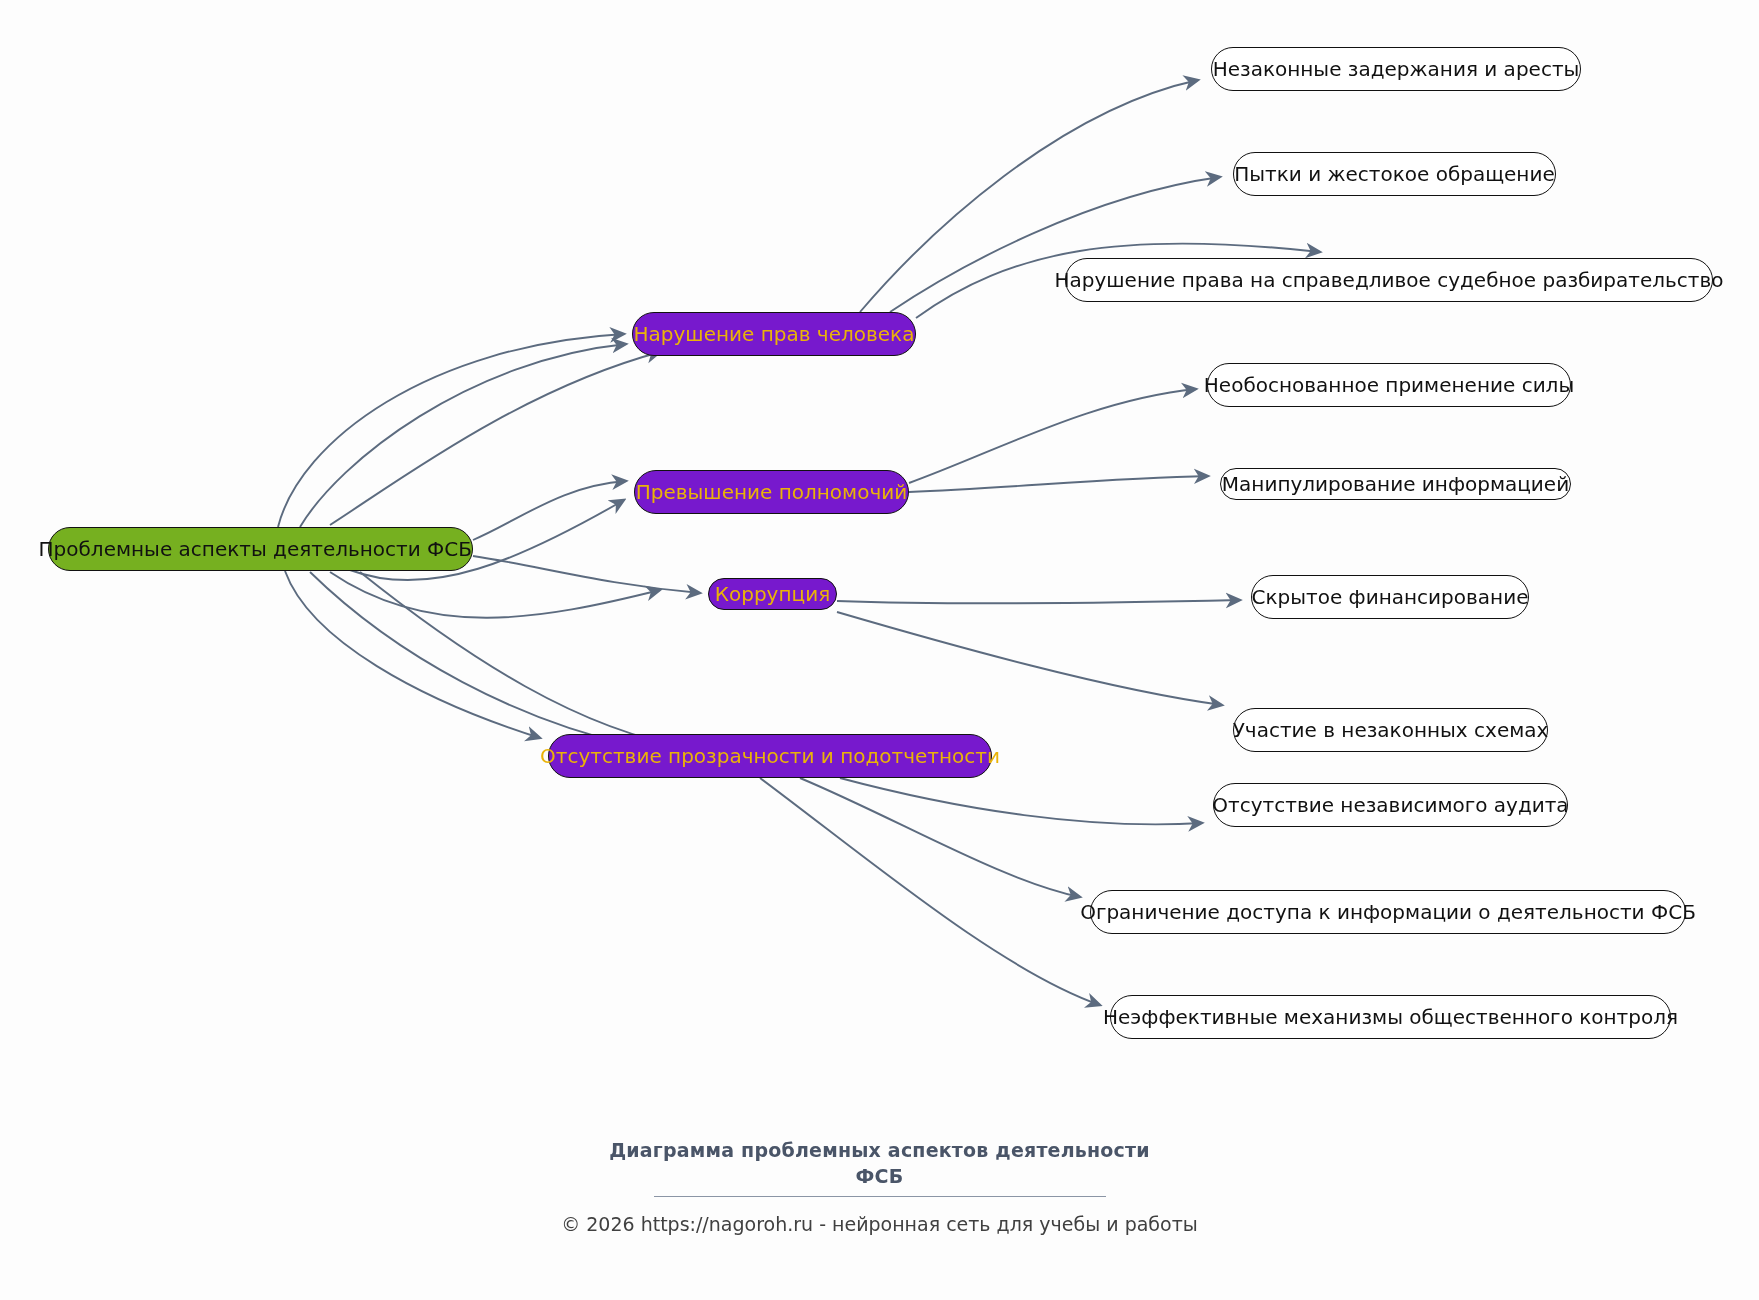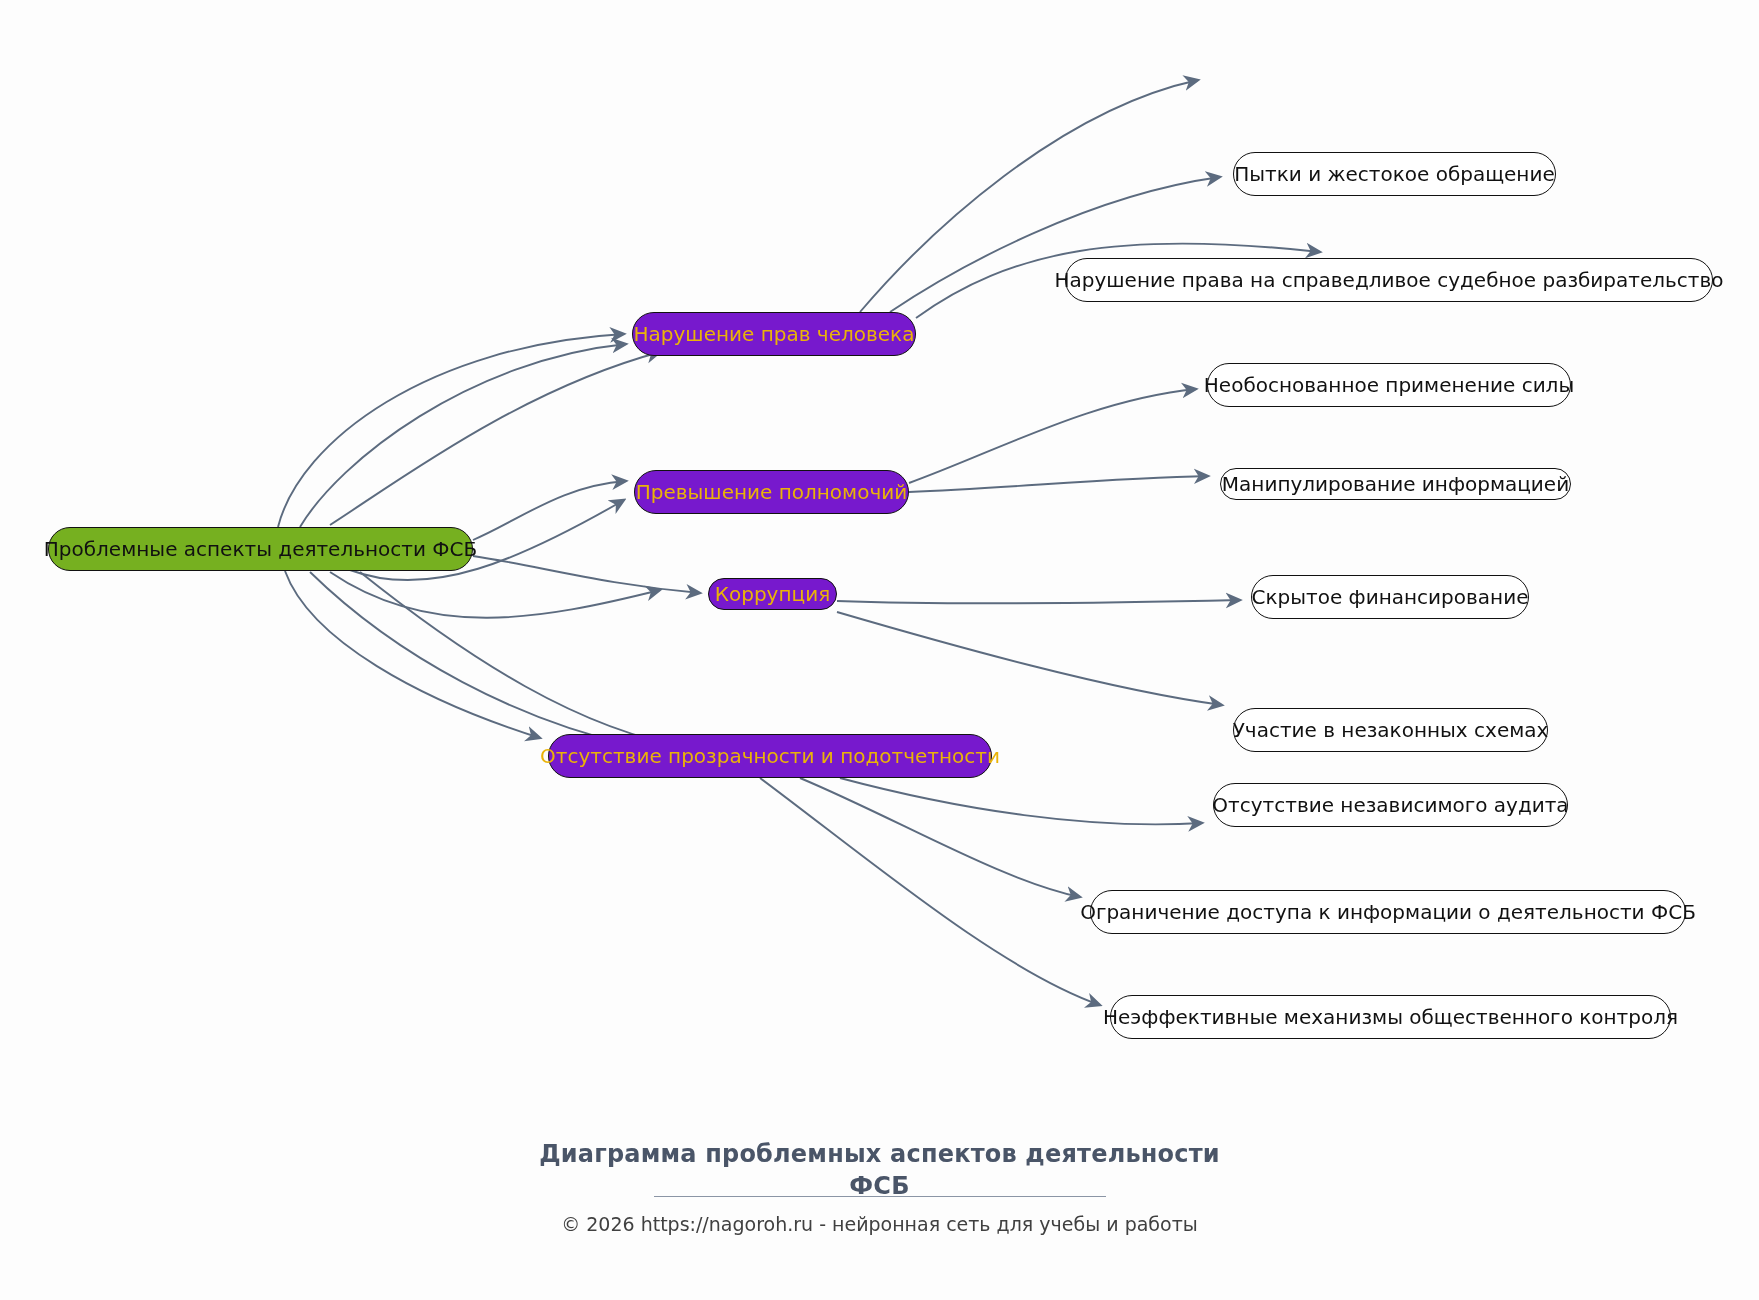--- a/index.html
+++ b/index.html
@@ -10,34 +10,34 @@
   #canvas{position:absolute;left:0;top:0;width:1759px;height:1300px;}
   svg.edges{position:absolute;left:0;top:0;width:1759px;height:1300px;overflow:visible;}
 
   .node{
     position:absolute;box-sizing:border-box;
     display:flex;align-items:center;justify-content:center;
     border-radius:24px;white-space:nowrap;
     font-size:20px;line-height:1;
   }
   .node-root{
-    background:#76b020;border:1.6px solid #111;color:#111;
+    background:#76b020;border:1.6px solid #111;color:#111;justify-content:flex-end;
   }
   .node-branch{
     background:#7719cd;border:1.6px solid #111;color:#eab308;
   }
   .node-leaf{
     background:#ffffff;border:1.6px solid #111;color:#111;
   }
 
   .footer{
     position:absolute;left:0;width:1759px;text-align:center;
   }
   .footer-title{
-    top:1138px;font-size:24px;font-weight:bold;color:#4a5568;
+    top:1138px;font-size:19px;font-weight:bold;color:#4a5568;
     line-height:1.35;letter-spacing:.2px;
   }
   .footer-rule{
     position:absolute;top:1196px;left:50%;transform:translateX(-50%);
     width:452px;height:0;border-top:1.6px solid #8b95a5;
   }
   .footer-copy{
     top:1213px;font-size:19px;color:#404040;
   }
 </style>
@@ -95,20 +95,23 @@
   </div>
 
   <div class="node node-branch" style="left:708px;top:578px;width:129px;height:32px;">
     <span>Коррупция</span>
   </div>
 
   <div class="node node-branch" style="left:548px;top:734px;width:444px;height:44px;">
     <span>Отсутствие прозрачности и подотчетности</span>
   </div>
 
+  <div class="node node-leaf" style="left:1211px;top:47px;width:370px;height:44px;">
+    <span>Незаконные задержания и аресты</span>
+  </div>
 
   <div class="node node-leaf" style="left:1233px;top:152px;width:323px;height:44px;">
     <span>Пытки и жестокое обращение</span>
   </div>
 
   <div class="node node-leaf" style="left:1065px;top:258px;width:648px;height:44px;">
     <span>Нарушение права на справедливое судебное разбирательство</span>
   </div>
 
   <div class="node node-leaf" style="left:1207px;top:363px;width:364px;height:44px;">

